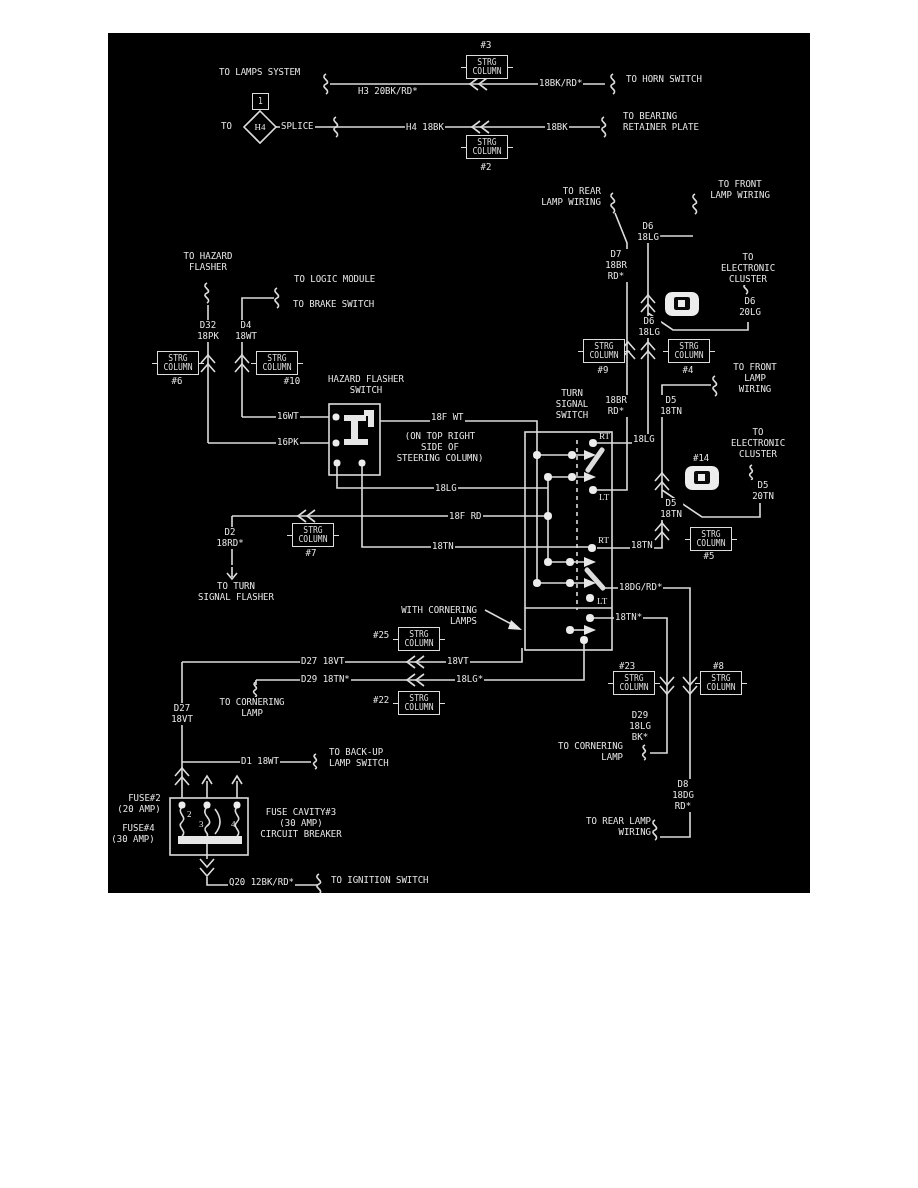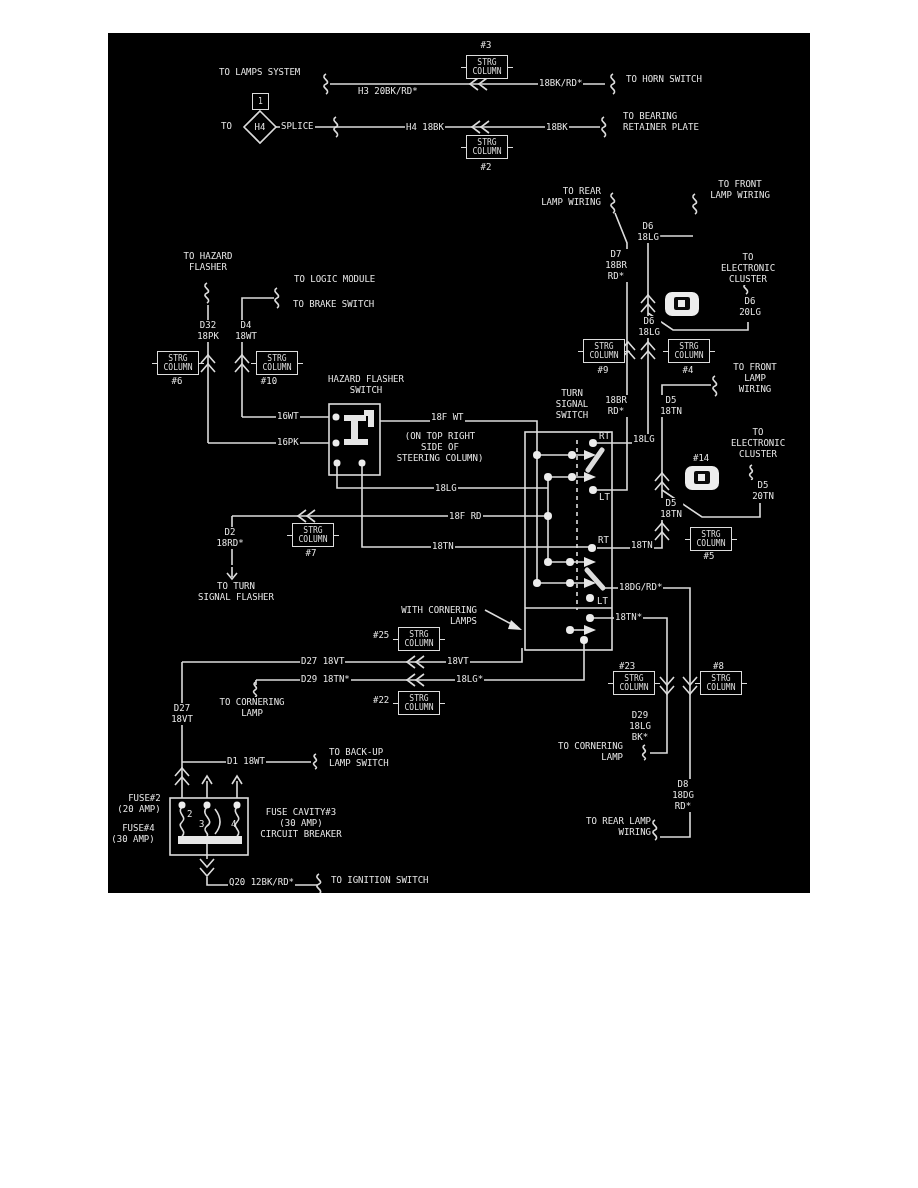--- a/index.html
+++ b/index.html
@@ -3,21 +3,21 @@
 <meta charset="utf-8">
 <style>
   html,body{margin:0;padding:0;background:#fff;}
   #page{position:relative;width:918px;height:1188px;background:#fff;overflow:hidden;font-family:"DejaVu Sans Mono",monospace;}
   #canvas{position:absolute;left:108px;top:33px;width:702px;height:860px;background:#000;}
   #wires{position:absolute;left:0;top:0;z-index:1;}
   .lbl{position:absolute;color:#e6e6e6;font-size:9px;line-height:11px;letter-spacing:0px;
        white-space:pre-line;background:#000;padding:0 1px;z-index:2;}
   .c{transform:translateX(-50%);text-align:center;}
   .r{text-align:right;}
-  .nb{background:transparent;}
+  .nb{background:transparent;font-family:Liberation Serif, serif;}
   .strg{position:absolute;width:38px;border:1px solid #ddd;color:#ddd;font-size:8px;line-height:9px;
         text-align:center;padding:2px 1px;background:#000;z-index:2;}
   .strg::before{content:"";position:absolute;left:-6px;top:50%;width:5px;height:1px;background:#ddd;}
   .strg::after{content:"";position:absolute;right:-6px;top:50%;width:5px;height:1px;background:#ddd;}
   .conn{position:absolute;width:34px;height:24px;background:#ededed;border-radius:7px;z-index:2;}
   .conn i{position:absolute;left:9px;top:5px;width:16px;height:13px;background:#0a0a0a;border-radius:2px;}
   .conn i::after{content:"";position:absolute;left:4px;top:3px;width:7px;height:7px;background:#ededed;}
   .pinbox{position:absolute;border:1px solid #ddd;color:#ddd;font-size:8px;text-align:center;z-index:2;background:#000;}
 </style>
 </head>
@@ -243,21 +243,21 @@
 <div class="lbl" style="left:184px;top:266px">TO BRAKE SWITCH</div>
 <div class="lbl c" style="left:100px;top:287px">D32
 18PK</div>
 <div class="lbl c" style="left:138px;top:287px">D4
 18WT</div>
 <div class="strg" style="left:49px;top:318px">STRG
 COLUMN</div>
 <div class="lbl c" style="left:69px;top:343px">#6</div>
 <div class="strg" style="left:148px;top:318px">STRG
 COLUMN</div>
-<div class="lbl c" style="left:161px;top:343px">#10</div>
+<div class="lbl c" style="left:184px;top:343px">#10</div>
 <div class="lbl c" style="left:258px;top:341px">HAZARD FLASHER
 SWITCH</div>
 <div class="lbl" style="left:168px;top:378px">16WT</div>
 <div class="lbl" style="left:168px;top:404px">16PK</div>
 <div class="lbl" style="left:322px;top:379px">18F WT</div>
 <div class="lbl c" style="left:332px;top:398px">(ON TOP RIGHT
 SIDE OF
 STEERING COLUMN)</div>
 <div class="lbl" style="left:326px;top:450px">18LG</div>
 <div class="lbl" style="left:340px;top:478px">18F RD</div>
@@ -306,21 +306,21 @@
 18LG
 BK*</div>
 <div class="lbl r" style="left:430px;top:708px;width:84px">TO CORNERING
 LAMP</div>
 <div class="lbl c" style="left:575px;top:746px">D8
 18DG
 RD*</div>
 <div class="lbl r" style="left:450px;top:783px;width:92px">TO REAR LAMP
 WIRING</div>
 
-<div class="lbl" style="left:118px;top:723px">D1 18WT</div>
+<div class="lbl" style="left:132px;top:723px">D1 18WT</div>
 <div class="lbl" style="left:220px;top:714px">TO BACK-UP
 LAMP SWITCH</div>
 <div class="lbl c r" style="left:31px;top:760px">FUSE#2
 (20 AMP)</div>
 <div class="lbl c r" style="left:25px;top:790px">FUSE#4
 (30 AMP)</div>
 <div class="lbl c" style="left:193px;top:774px">FUSE CAVITY#3
 (30 AMP)
 CIRCUIT BREAKER</div>
 <div class="lbl nb" style="left:78px;top:776px">2</div>

